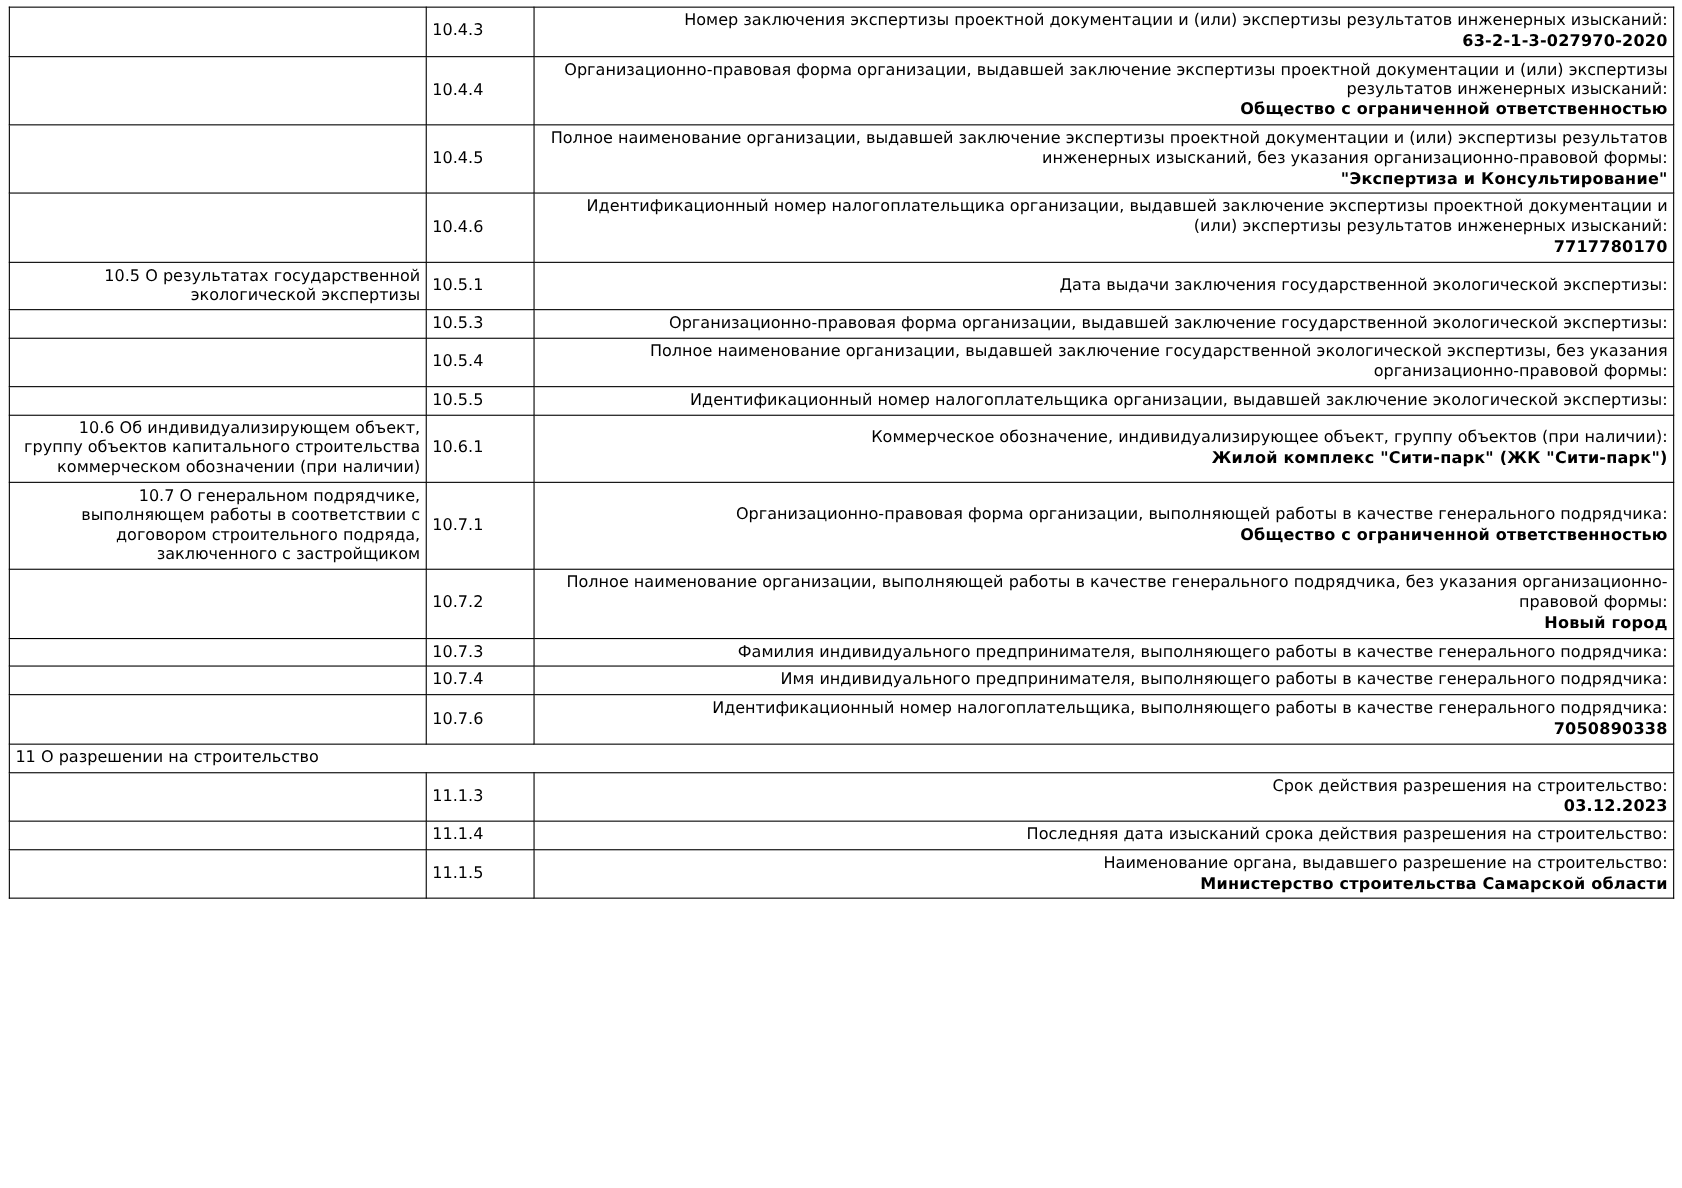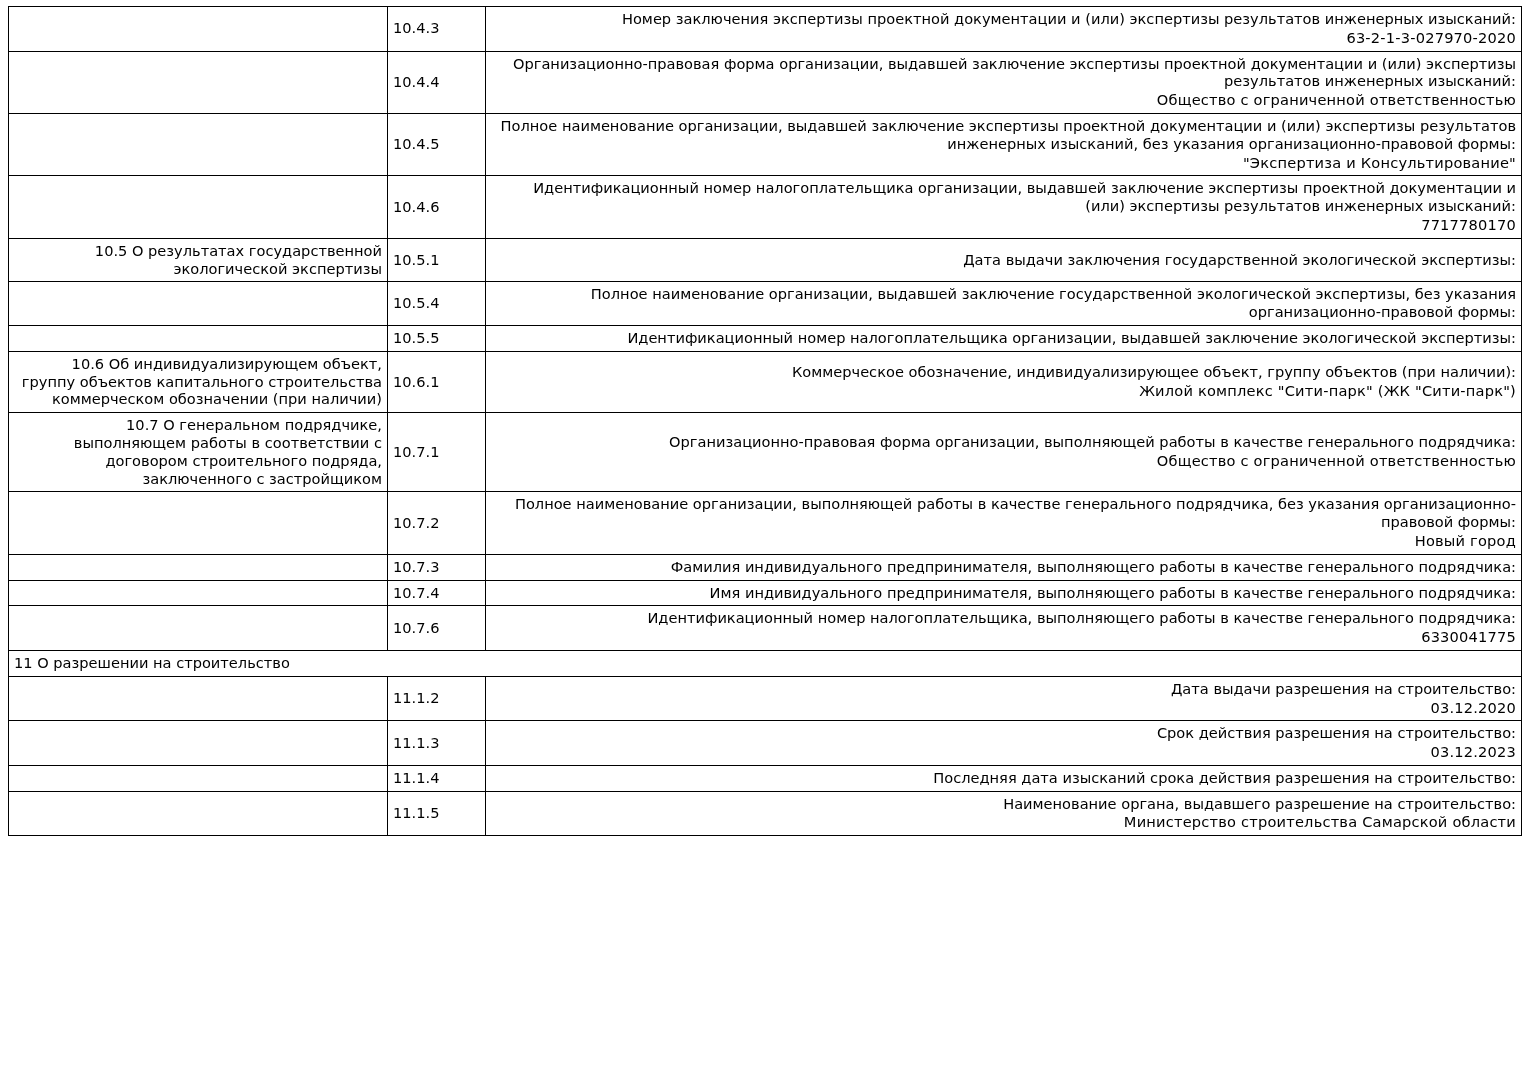--- a/index.html
+++ b/index.html
@@ -43,21 +43,21 @@
   }
   td.content {
     vertical-align: middle;
     text-align: right;
   }
   .label-text {
     display: block;
   }
   .val {
     display: block;
-    font-weight: normal;
+    font-weight: bold;
     letter-spacing: 0.2px;
     margin-top: 1px;
   }
   td.full {
     vertical-align: middle;
     margin-top: 16px;
   }
   .nowrap { white-space: nowrap; }
 </style>
 </head>
@@ -117,20 +117,29 @@
           </td>
           <td class="code"><span class="nowrap">10.5.1</span></td>
           <td class="content">
             <span class="label-text">Дата выдачи заключения государственной экологической экспертизы:</span>
           </td>
         </tr>
         <tr>
           <td class="sec-label">
             <span class="label-text"></span>
           </td>
+          <td class="code"><span class="nowrap">10.5.3</span></td>
+          <td class="content">
+            <span class="label-text">Организационно-правовая форма организации, выдавшей заключение государственной экологической экспертизы:</span>
+          </td>
+        </tr>
+        <tr>
+          <td class="sec-label">
+            <span class="label-text"></span>
+          </td>
           <td class="code"><span class="nowrap">10.5.4</span></td>
           <td class="content">
             <span class="label-text">Полное наименование организации, выдавшей заключение государственной экологической экспертизы, без указания организационно-правовой формы:</span>
           </td>
         </tr>
         <tr>
           <td class="sec-label">
             <span class="label-text"></span>
           </td>
           <td class="code"><span class="nowrap">10.5.5</span></td>
@@ -186,35 +195,25 @@
             <span class="label-text">Имя индивидуального предпринимателя, выполняющего работы в качестве генерального подрядчика:</span>
           </td>
         </tr>
         <tr>
           <td class="sec-label">
             <span class="label-text"></span>
           </td>
           <td class="code"><span class="nowrap">10.7.6</span></td>
           <td class="content">
             <span class="label-text">Идентификационный номер налогоплательщика, выполняющего работы в качестве генерального подрядчика:</span>
-            <span class="val">6330041775</span>
+            <span class="val">7050890338</span>
           </td>
         </tr>
         <tr>
           <td class="full" colspan="3"><span>11 О разрешении на строительство</span></td>
-        </tr>
-        <tr>
-          <td class="sec-label">
-            <span class="label-text"></span>
-          </td>
-          <td class="code"><span class="nowrap">11.1.2</span></td>
-          <td class="content">
-            <span class="label-text">Дата выдачи разрешения на строительство:</span>
-            <span class="val">03.12.2020</span>
-          </td>
         </tr>
         <tr>
           <td class="sec-label">
             <span class="label-text"></span>
           </td>
           <td class="code"><span class="nowrap">11.1.3</span></td>
           <td class="content">
             <span class="label-text">Срок действия разрешения на строительство:</span>
             <span class="val">03.12.2023</span>
           </td>

